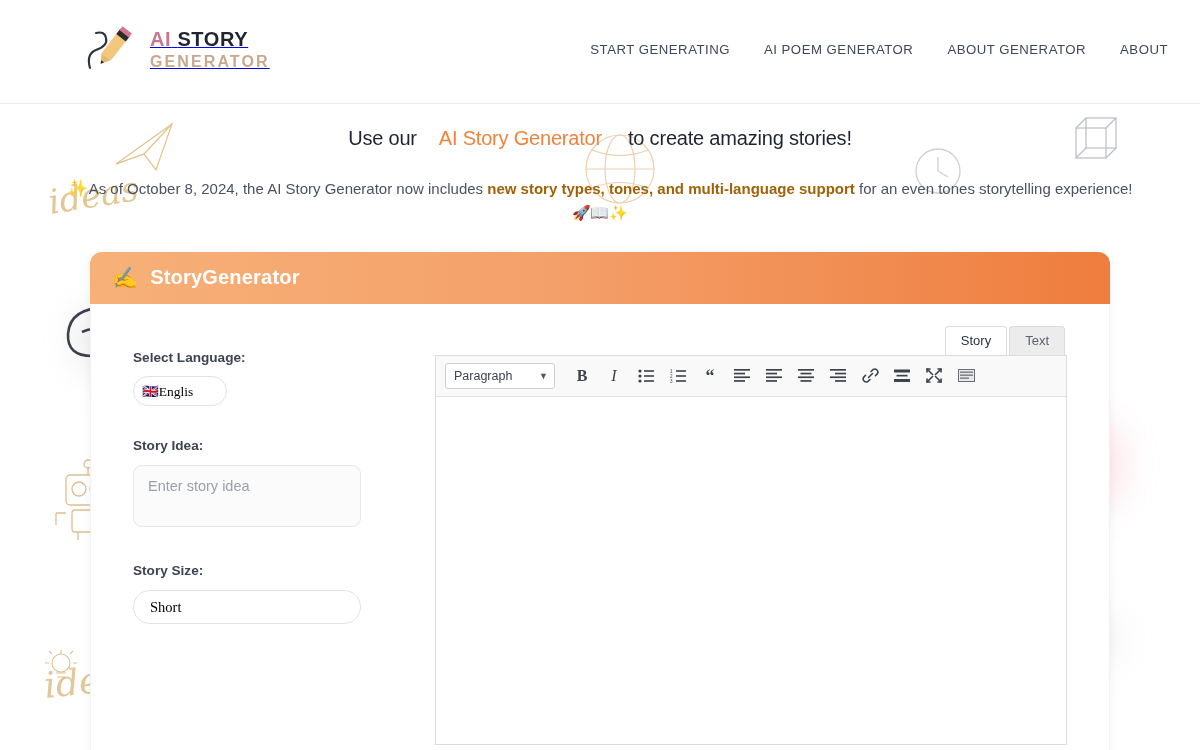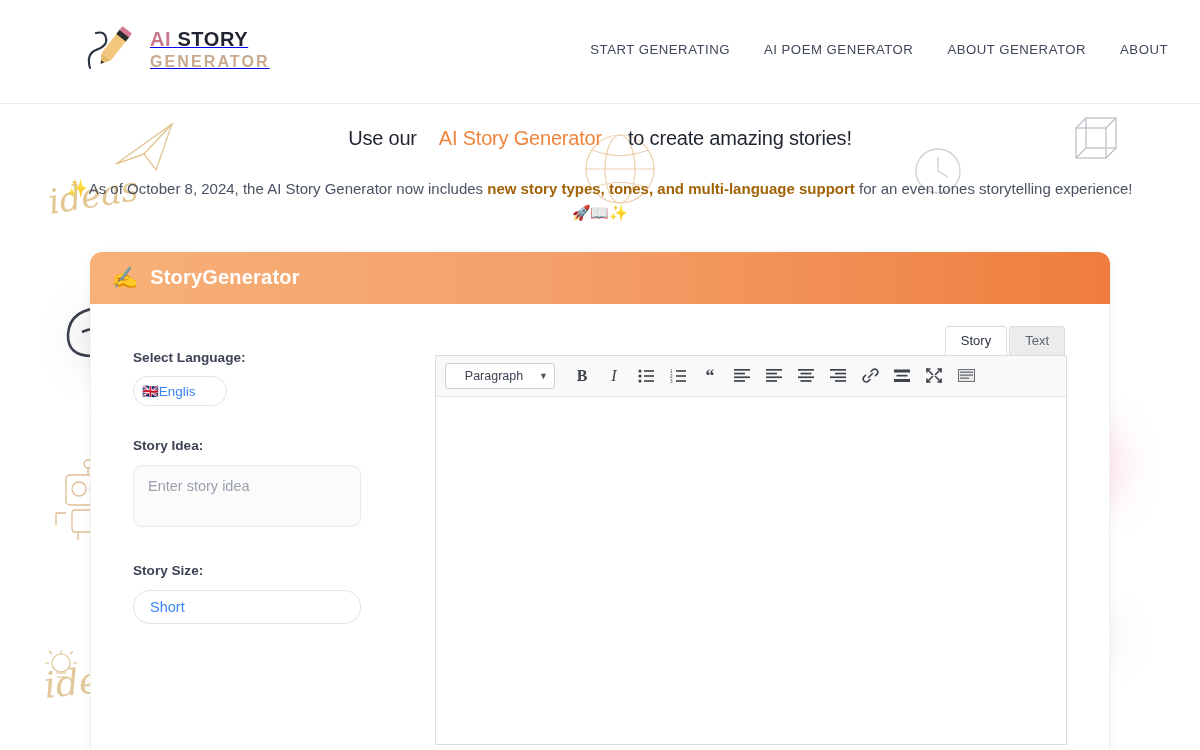--- a/index.html
+++ b/index.html
@@ -210,22 +210,22 @@
   }
   .row-two > div { flex: 1; }
 
   .pill-select,
   .wide-select {
     appearance: none;
     -webkit-appearance: none;
     background: #ffffff;
     border: 1px solid #e2e3e6;
     border-radius: 22px;
-    color: #3b82f6;
-    font-family: Liberation Sans, sans-serif;
+    color: #000000;
+    font-family: Liberation Serif, serif;
     font-size: 14px;
     outline: none;
     cursor: pointer;
   }
 
   .pill-select {
     width: 94px;
     height: 30px;
     padding: 0 8px 0 8px;
     font-size: 13.5px;
@@ -314,21 +314,20 @@
     height: 26px;
     border: 1px solid #cfcfcf;
     border-radius: 3px;
     background: #ffffff;
     font-family: "Liberation Sans", sans-serif;
     font-size: 12.5px;
     color: #3d4452;
     padding: 0 20px 0 8px;
     cursor: pointer;
     outline: none;
-    text-align: center;
   }
   .para-wrap { position: relative; margin-right: 8px; }
   .para-wrap .caret {
     position: absolute; right: 7px; top: 50%;
     transform: translateY(-50%);
     font-size: 9px; color: #50575e; pointer-events: none;
   }
 
   .tb-btn {
     width: 26px; height: 26px;

